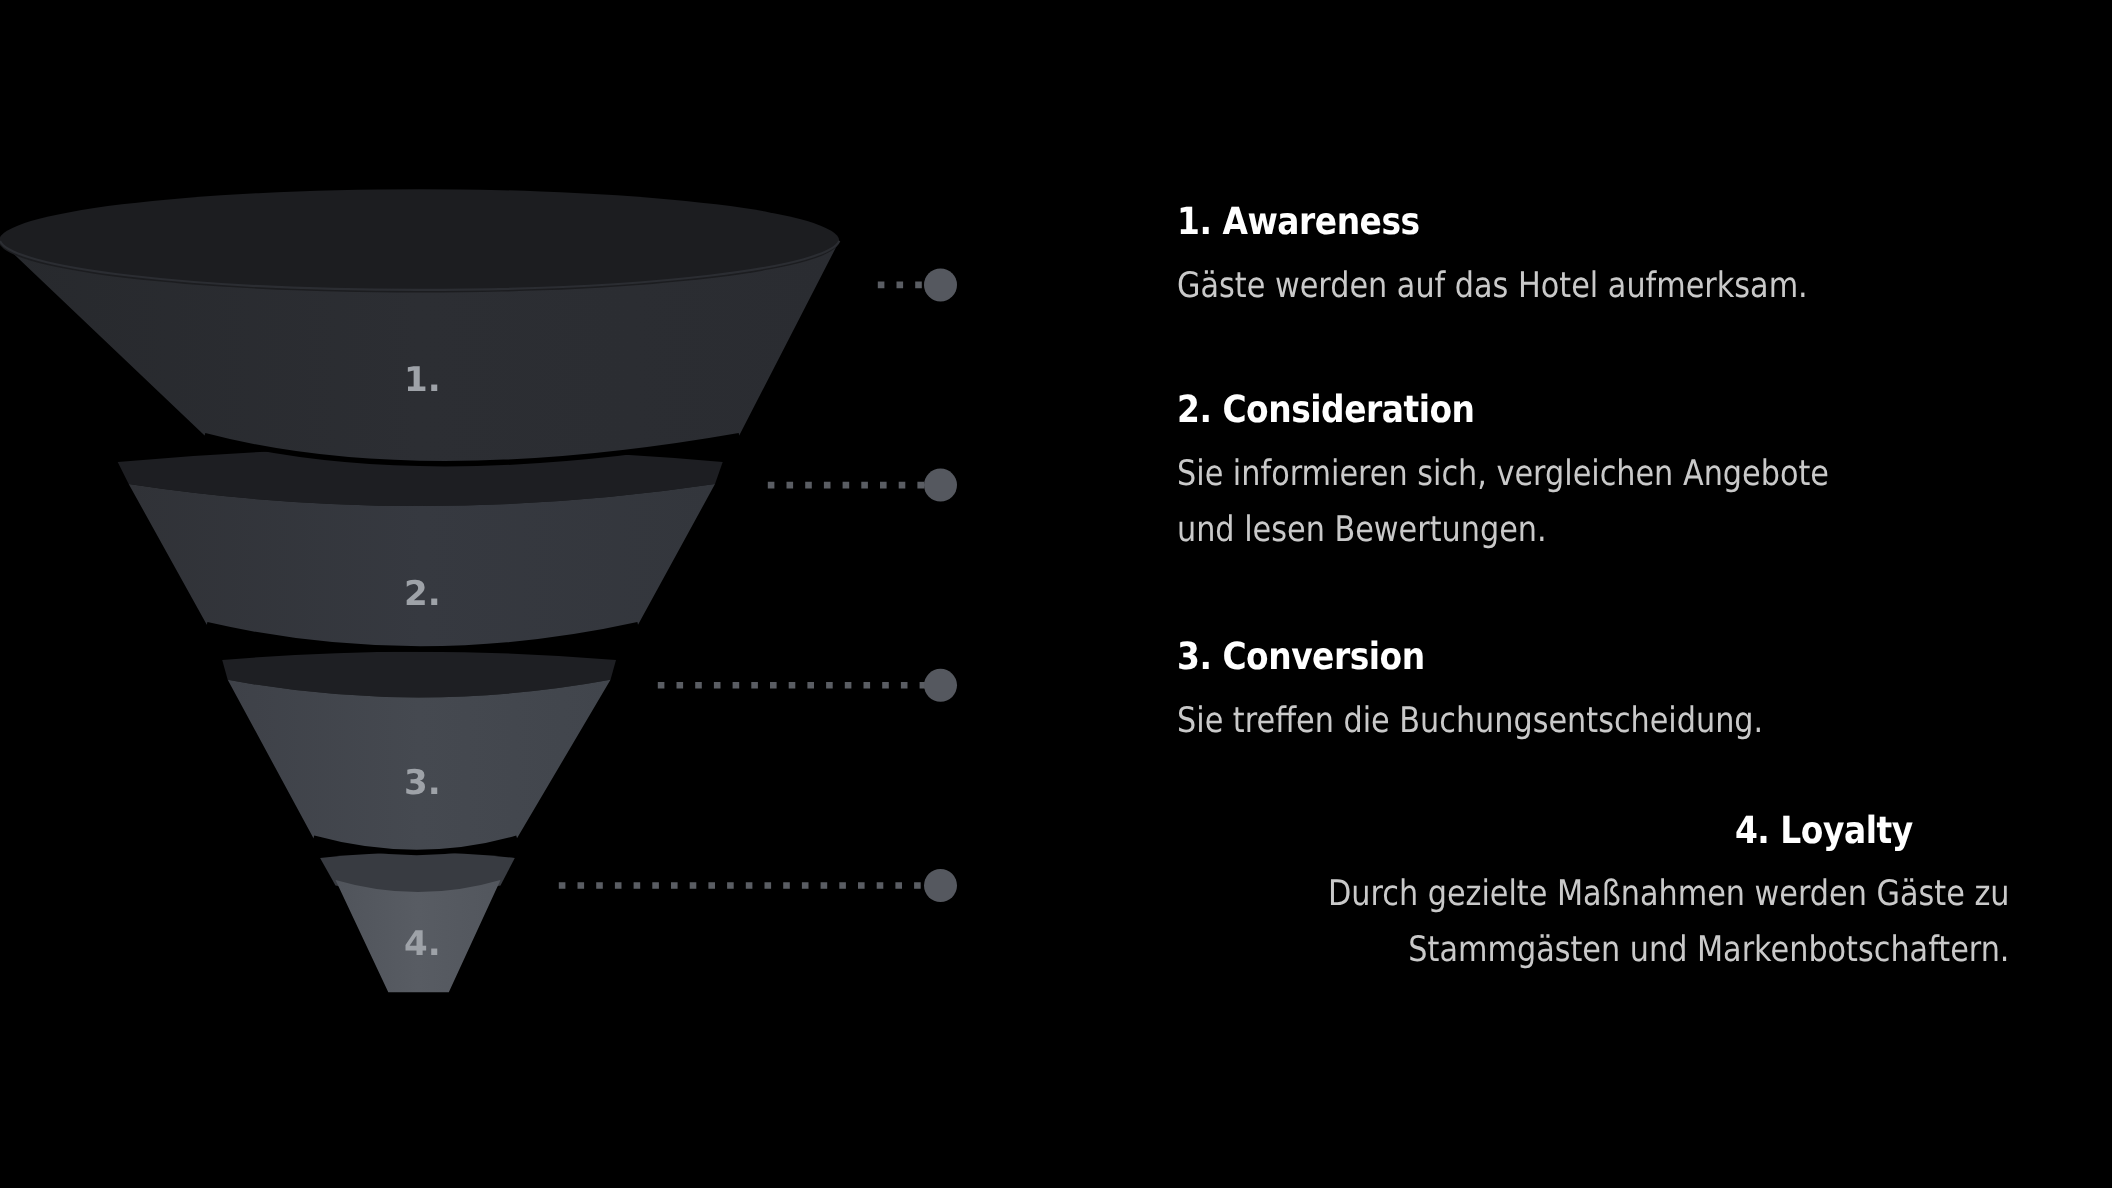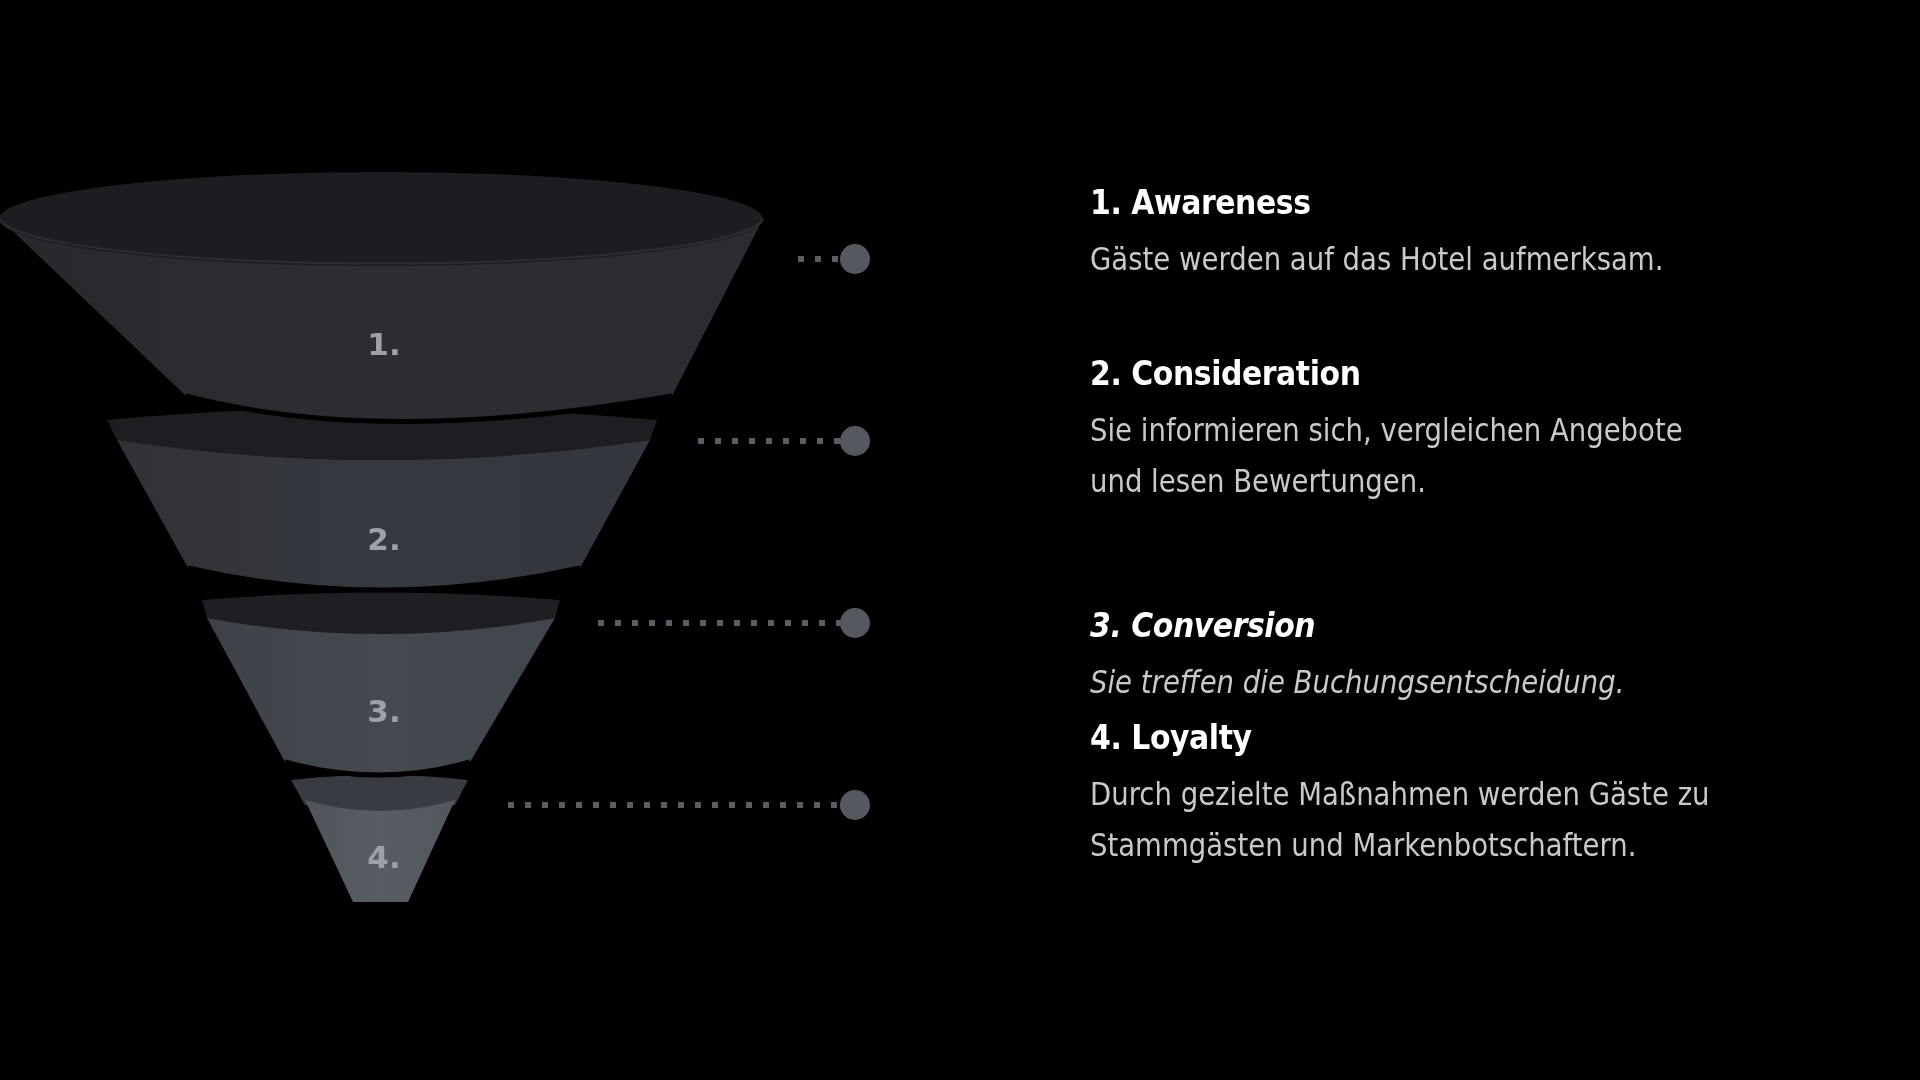--- a/index.html
+++ b/index.html
@@ -1,18 +1,18 @@
 <!DOCTYPE html>
 <html><head>
 <meta charset="utf-8">
 <style>
   html, body { margin: 0; padding: 0; background: #000; }
   body { width: 1920px; height: 1080px; position: relative; overflow: hidden; font-family: "DejaVu Sans Condensed", "DejaVu Sans", sans-serif; }
   #funnel { position: absolute; left: 0; top: 0; width: 900px; height: 1080px; }
-  .stage-text { position: absolute; left: 1070px; width: 760px; margin-left: 20px; }
+  .stage-text { position: absolute; left: 1070px; width: 760px; }
   .stage-title { font-family: "DejaVu Sans", sans-serif; font-weight: bold; font-size: 34px; color: #ffffff; letter-spacing: -0.5px; line-height: 40px; margin: 0; transform: scaleX(0.88); transform-origin: left center; white-space: nowrap; }
   .stage-desc { font-family: "DejaVu Sans", sans-serif; font-weight: normal; font-size: 32px; color: #c9c9c9; line-height: 51px; margin: 12px 0 0 0; transform: scaleX(0.86); transform-origin: left top; white-space: nowrap; width: 880px; }
   .desc-line { display: block; }
   .funnel-label { font-family: "DejaVu Sans", sans-serif; font-weight: bold; font-size: 31px; fill: #9ea2a8; }
 </style>
 </head>
 <body>
 
 <svg id="funnel" viewBox="0 0 900 1080" xmlns="http://www.w3.org/2000/svg">
   <defs>
@@ -92,26 +92,26 @@
 </div>
 
 <div class="stage-text" style="top:353px;">
   <h2 class="stage-title">2. Consideration</h2>
   <p class="stage-desc">
     <span class="desc-line">Sie informieren sich, vergleichen Angebote</span>
     <span class="desc-line">und lesen Bewertungen.</span>
   </p>
 </div>
 
-<div class="stage-text" style="top:605px;font-style:italic;">
+<div class="stage-text" style="top:577px;">
   <h2 class="stage-title">3. Conversion</h2>
   <p class="stage-desc">
     <span class="desc-line">Sie treffen die Buchungsentscheidung.</span>
   </p>
 </div>
 
-<div class="stage-text" style="top:717px;">
+<div class="stage-text" style="top:735px;text-align:right;">
   <h2 class="stage-title">4. Loyalty</h2>
   <p class="stage-desc">
     <span class="desc-line">Durch gezielte Maßnahmen werden Gäste zu</span>
     <span class="desc-line">Stammgästen und Markenbotschaftern.</span>
   </p>
 </div>
 
 </body></html>

